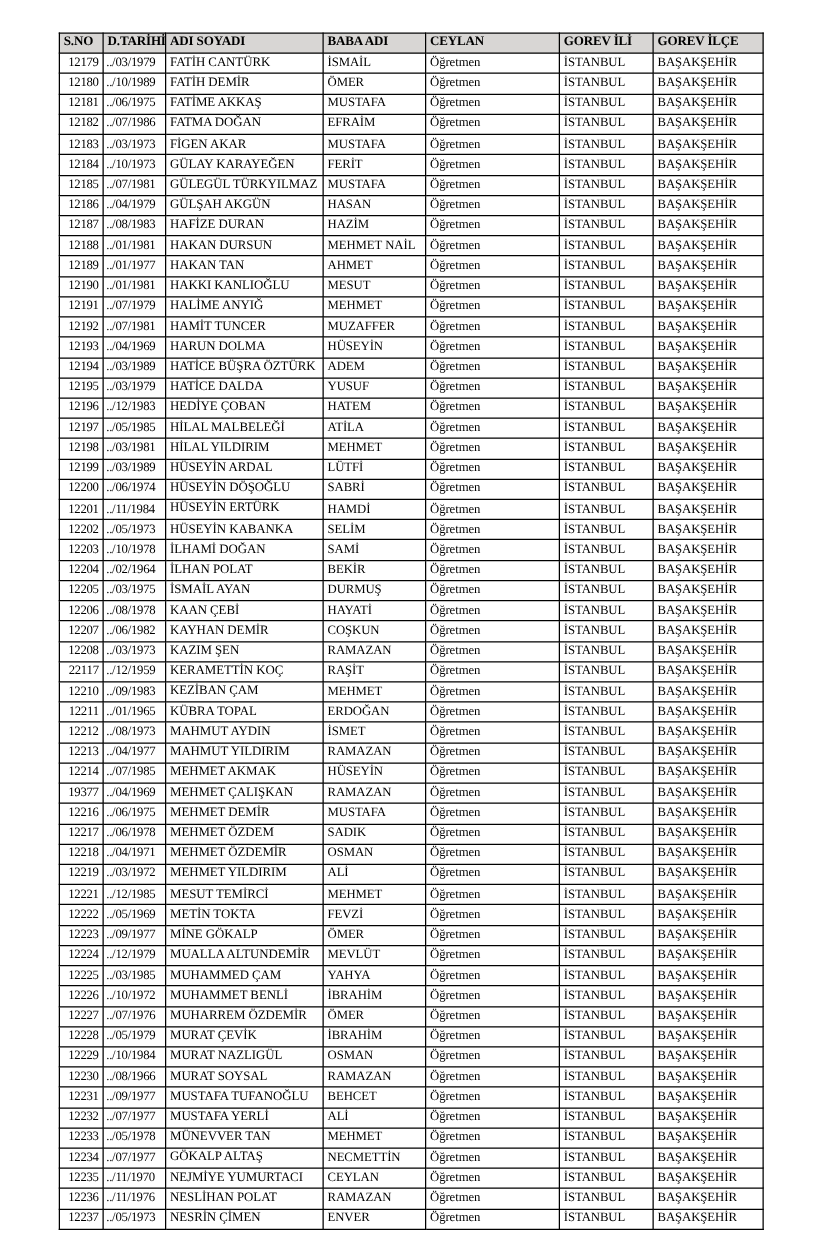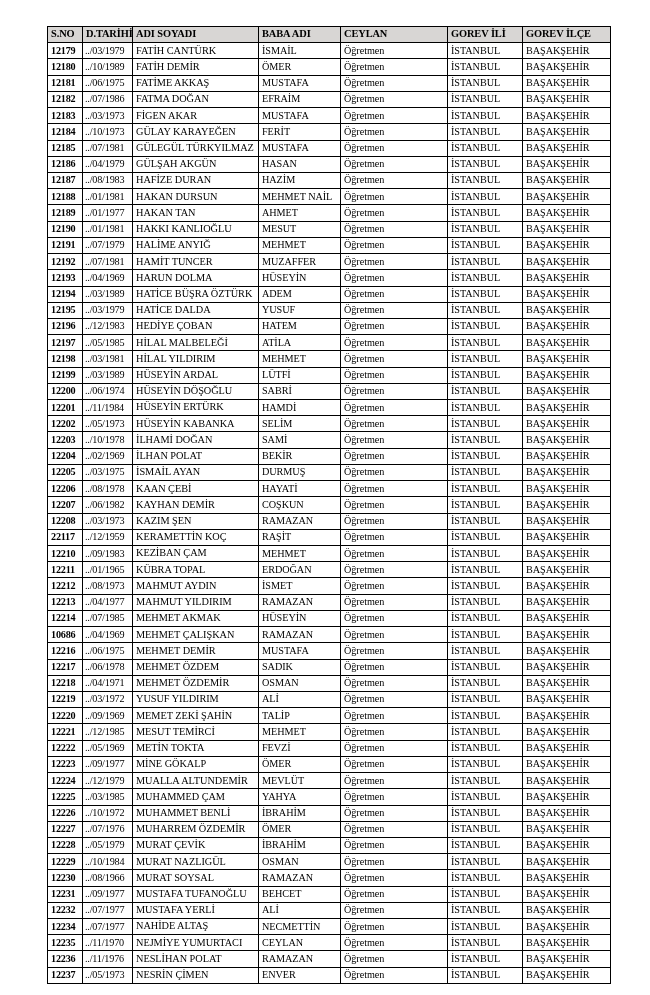--- a/index.html
+++ b/index.html
@@ -62,24 +62,23 @@
 
   table.roster thead th {
     font-weight: bold;
     background: #d6d4d2;
     font-size: 10.4px;
     letter-spacing: -0.1px;
     padding-left: 3px;
   }
 
   table.roster td.sno {
-    text-align: left;
+    text-align: right;
     padding-right: 3px;
     letter-spacing: -0.2px;
-    font-weight: bold;
   }
   table.roster td.dob {
     letter-spacing: -0.2px;
     padding-left: 2px;
     margin-left: 32px;
   }
   table.roster td.name,
   table.roster td.father,
   table.roster td.prov,
   table.roster td.dist {
@@ -345,21 +344,21 @@
             <td class="sno">12203</td>
             <td class="dob">../10/1978</td>
             <td class="name">İLHAMİ DOĞAN</td>
             <td class="father">SAMİ</td>
             <td class="title">Öğretmen</td>
             <td class="prov">İSTANBUL</td>
             <td class="dist">BAŞAKŞEHİR</td>
           </tr>
           <tr>
             <td class="sno">12204</td>
-            <td class="dob">../02/1969</td>
+            <td class="dob">../02/1964</td>
             <td class="name">İLHAN POLAT</td>
             <td class="father">BEKİR</td>
             <td class="title">Öğretmen</td>
             <td class="prov">İSTANBUL</td>
             <td class="dist">BAŞAKŞEHİR</td>
           </tr>
           <tr>
             <td class="sno">12205</td>
             <td class="dob">../03/1975</td>
             <td class="name">İSMAİL AYAN</td>
@@ -443,21 +442,21 @@
           <tr>
             <td class="sno">12214</td>
             <td class="dob">../07/1985</td>
             <td class="name">MEHMET AKMAK</td>
             <td class="father">HÜSEYİN</td>
             <td class="title">Öğretmen</td>
             <td class="prov">İSTANBUL</td>
             <td class="dist">BAŞAKŞEHİR</td>
           </tr>
           <tr>
-            <td class="sno">10686</td>
+            <td class="sno">19377</td>
             <td class="dob">../04/1969</td>
             <td class="name">MEHMET ÇALIŞKAN</td>
             <td class="father">RAMAZAN</td>
             <td class="title">Öğretmen</td>
             <td class="prov">İSTANBUL</td>
             <td class="dist">BAŞAKŞEHİR</td>
           </tr>
           <tr>
             <td class="sno">12216</td>
             <td class="dob">../06/1975</td>
@@ -481,31 +480,22 @@
             <td class="dob">../04/1971</td>
             <td class="name">MEHMET ÖZDEMİR</td>
             <td class="father">OSMAN</td>
             <td class="title">Öğretmen</td>
             <td class="prov">İSTANBUL</td>
             <td class="dist">BAŞAKŞEHİR</td>
           </tr>
           <tr>
             <td class="sno">12219</td>
             <td class="dob">../03/1972</td>
-            <td class="name">YUSUF YILDIRIM</td>
+            <td class="name">MEHMET YILDIRIM</td>
             <td class="father">ALİ</td>
-            <td class="title">Öğretmen</td>
-            <td class="prov">İSTANBUL</td>
-            <td class="dist">BAŞAKŞEHİR</td>
-          </tr>
-          <tr>
-            <td class="sno">12220</td>
-            <td class="dob">../09/1969</td>
-            <td class="name">MEMET ZEKİ ŞAHİN</td>
-            <td class="father">TALİP</td>
             <td class="title">Öğretmen</td>
             <td class="prov">İSTANBUL</td>
             <td class="dist">BAŞAKŞEHİR</td>
           </tr>
           <tr>
             <td class="sno">12221</td>
             <td class="dob">../12/1985</td>
             <td class="name">MESUT TEMİRCİ</td>
             <td class="father">MEHMET</td>
             <td class="title">Öğretmen</td>
@@ -605,23 +595,32 @@
           <tr>
             <td class="sno">12232</td>
             <td class="dob">../07/1977</td>
             <td class="name">MUSTAFA YERLİ</td>
             <td class="father">ALİ</td>
             <td class="title">Öğretmen</td>
             <td class="prov">İSTANBUL</td>
             <td class="dist">BAŞAKŞEHİR</td>
           </tr>
           <tr>
+            <td class="sno">12233</td>
+            <td class="dob">../05/1978</td>
+            <td class="name">MÜNEVVER TAN</td>
+            <td class="father">MEHMET</td>
+            <td class="title">Öğretmen</td>
+            <td class="prov">İSTANBUL</td>
+            <td class="dist">BAŞAKŞEHİR</td>
+          </tr>
+          <tr>
             <td class="sno">12234</td>
             <td class="dob">../07/1977</td>
-            <td class="name">NAHİDE ALTAŞ</td>
+            <td class="name">GÖKALP ALTAŞ</td>
             <td class="father">NECMETTİN</td>
             <td class="title">Öğretmen</td>
             <td class="prov">İSTANBUL</td>
             <td class="dist">BAŞAKŞEHİR</td>
           </tr>
           <tr>
             <td class="sno">12235</td>
             <td class="dob">../11/1970</td>
             <td class="name">NEJMİYE YUMURTACI</td>
             <td class="father">CEYLAN</td>

